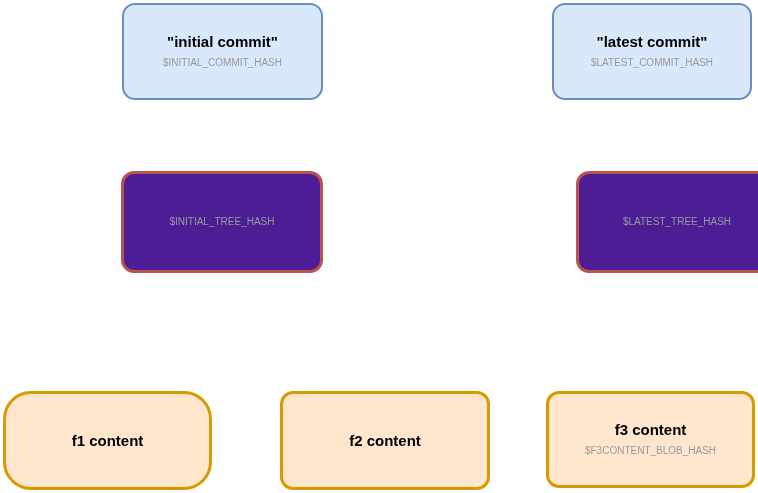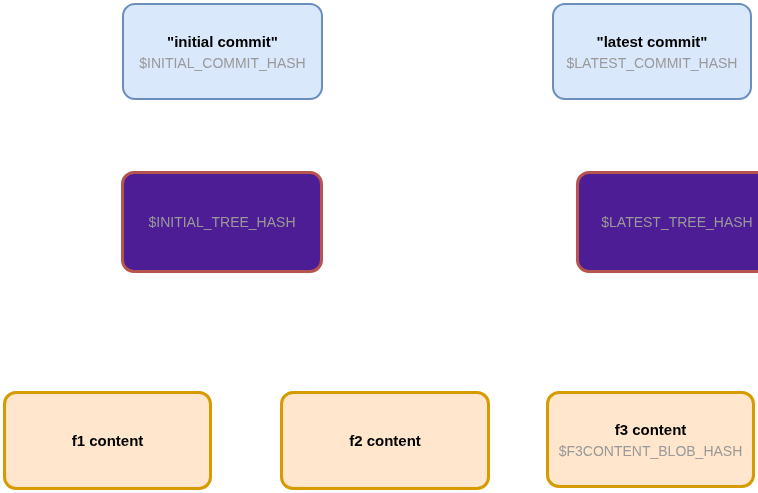--- a/index.html
+++ b/index.html
@@ -25,31 +25,31 @@
   .node.tree   { background: #4c1d95; border: 3px solid #b85450; }
   .node.blob   { background: #ffe6cc; border: 3px solid #d79b00; }
   .node-title {
     font-weight: bold;
     font-size: 15px;
     color: #000000;
     line-height: 22px;
     white-space: nowrap;
   }
   .node-hash {
-    font-size: 14px;
+    font-size: 10px;
     color: #999999;
     line-height: 20px;
     white-space: nowrap;
   }
   
   #n-initial-commit { left: 122px; top: 3px;   width: 201px; height: 97px;  }
   #n-latest-commit  { left: 552px; top: 3px;   width: 200px; height: 97px;  }
   #n-initial-tree   { left: 121px; top: 171px; width: 202px; height: 102px; }
   #n-latest-tree    { left: 576px; top: 171px; width: 202px; height: 102px; }
-  #n-f1-blob        { left: 3px;   top: 391px; width: 209px; height: 99px;  }
+  #n-f1-blob        { left: 3px;   top: 391px; width: 209px; height: 99px; border-radius: 28px;  }
   #n-f2-blob        { left: 280px; top: 391px; width: 210px; height: 99px;  }
   #n-f3-blob        { left: 546px; top: 391px; width: 209px; height: 97px;  }
 </style>
 </head>
 <body>
 
 <div class="canvas">
 
   <div class="node commit" id="n-initial-commit">
     <div class="node-title">"initial commit"</div>

